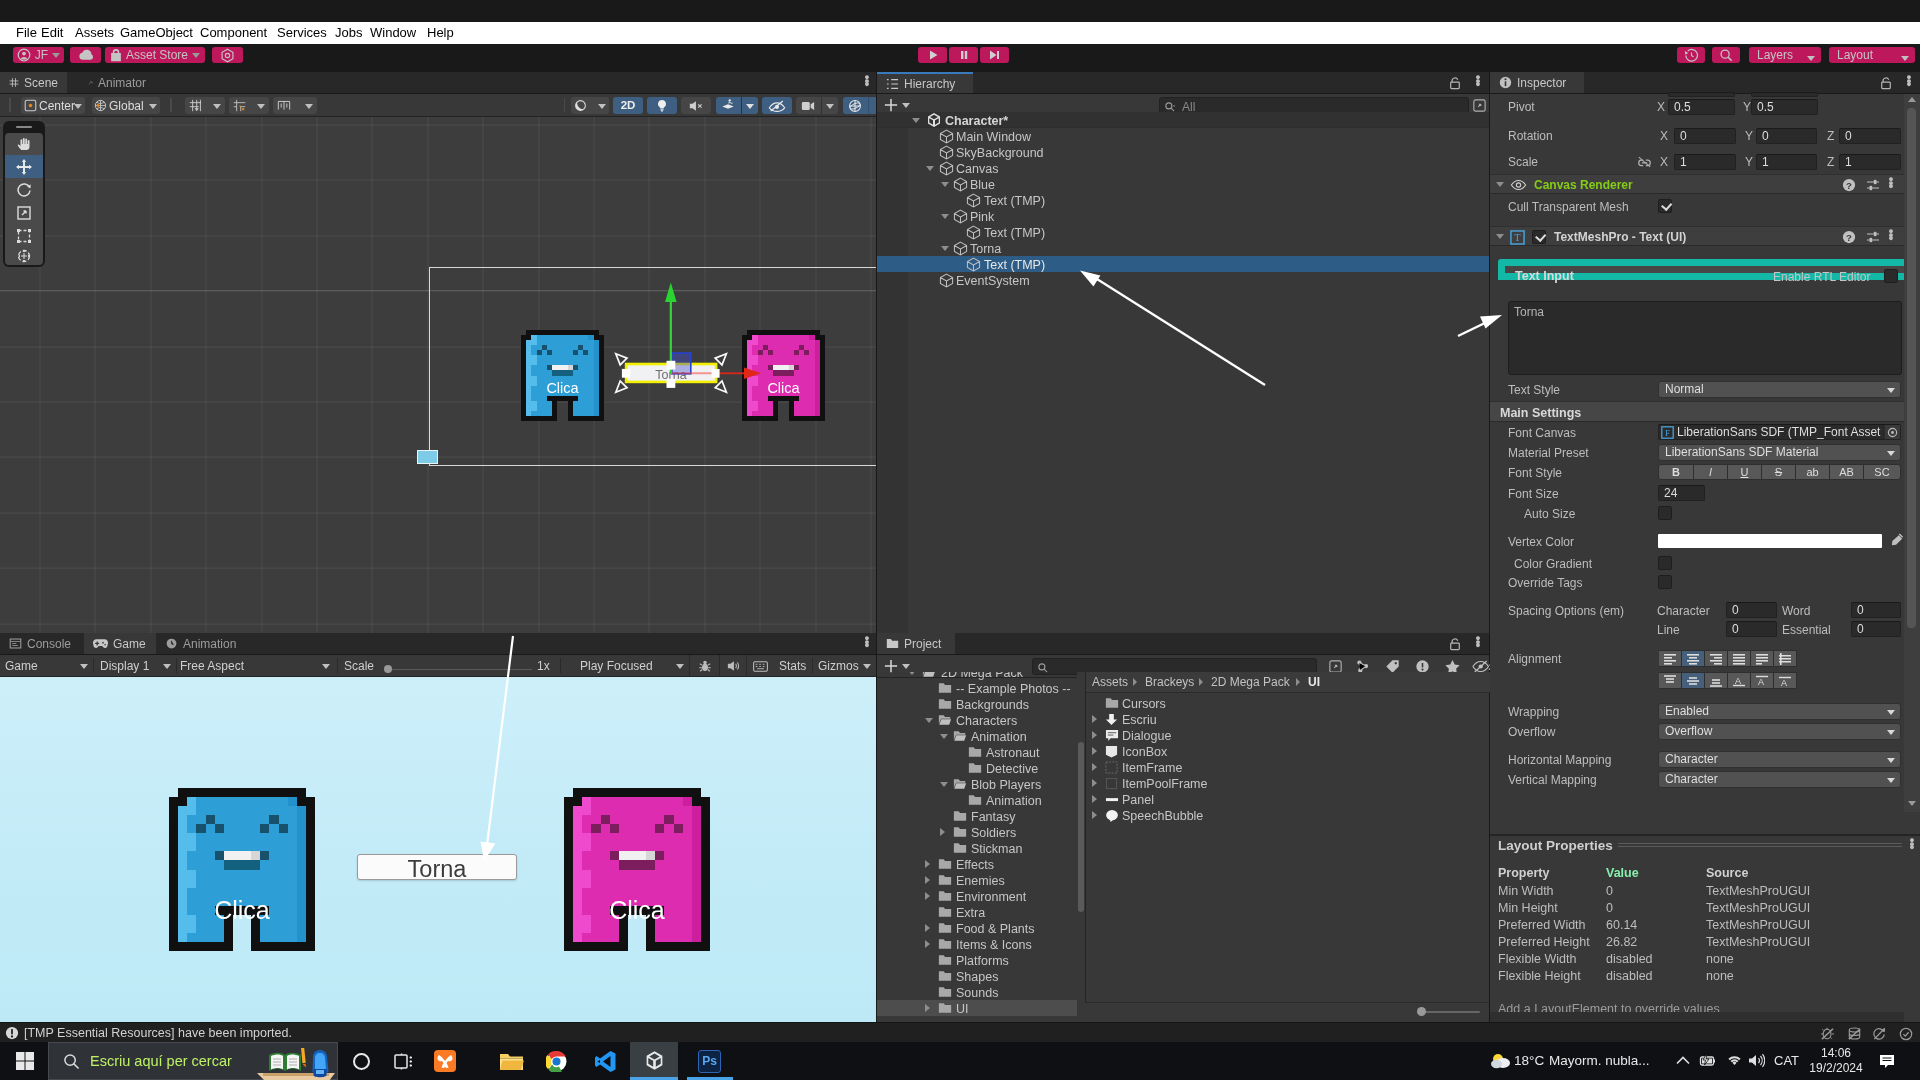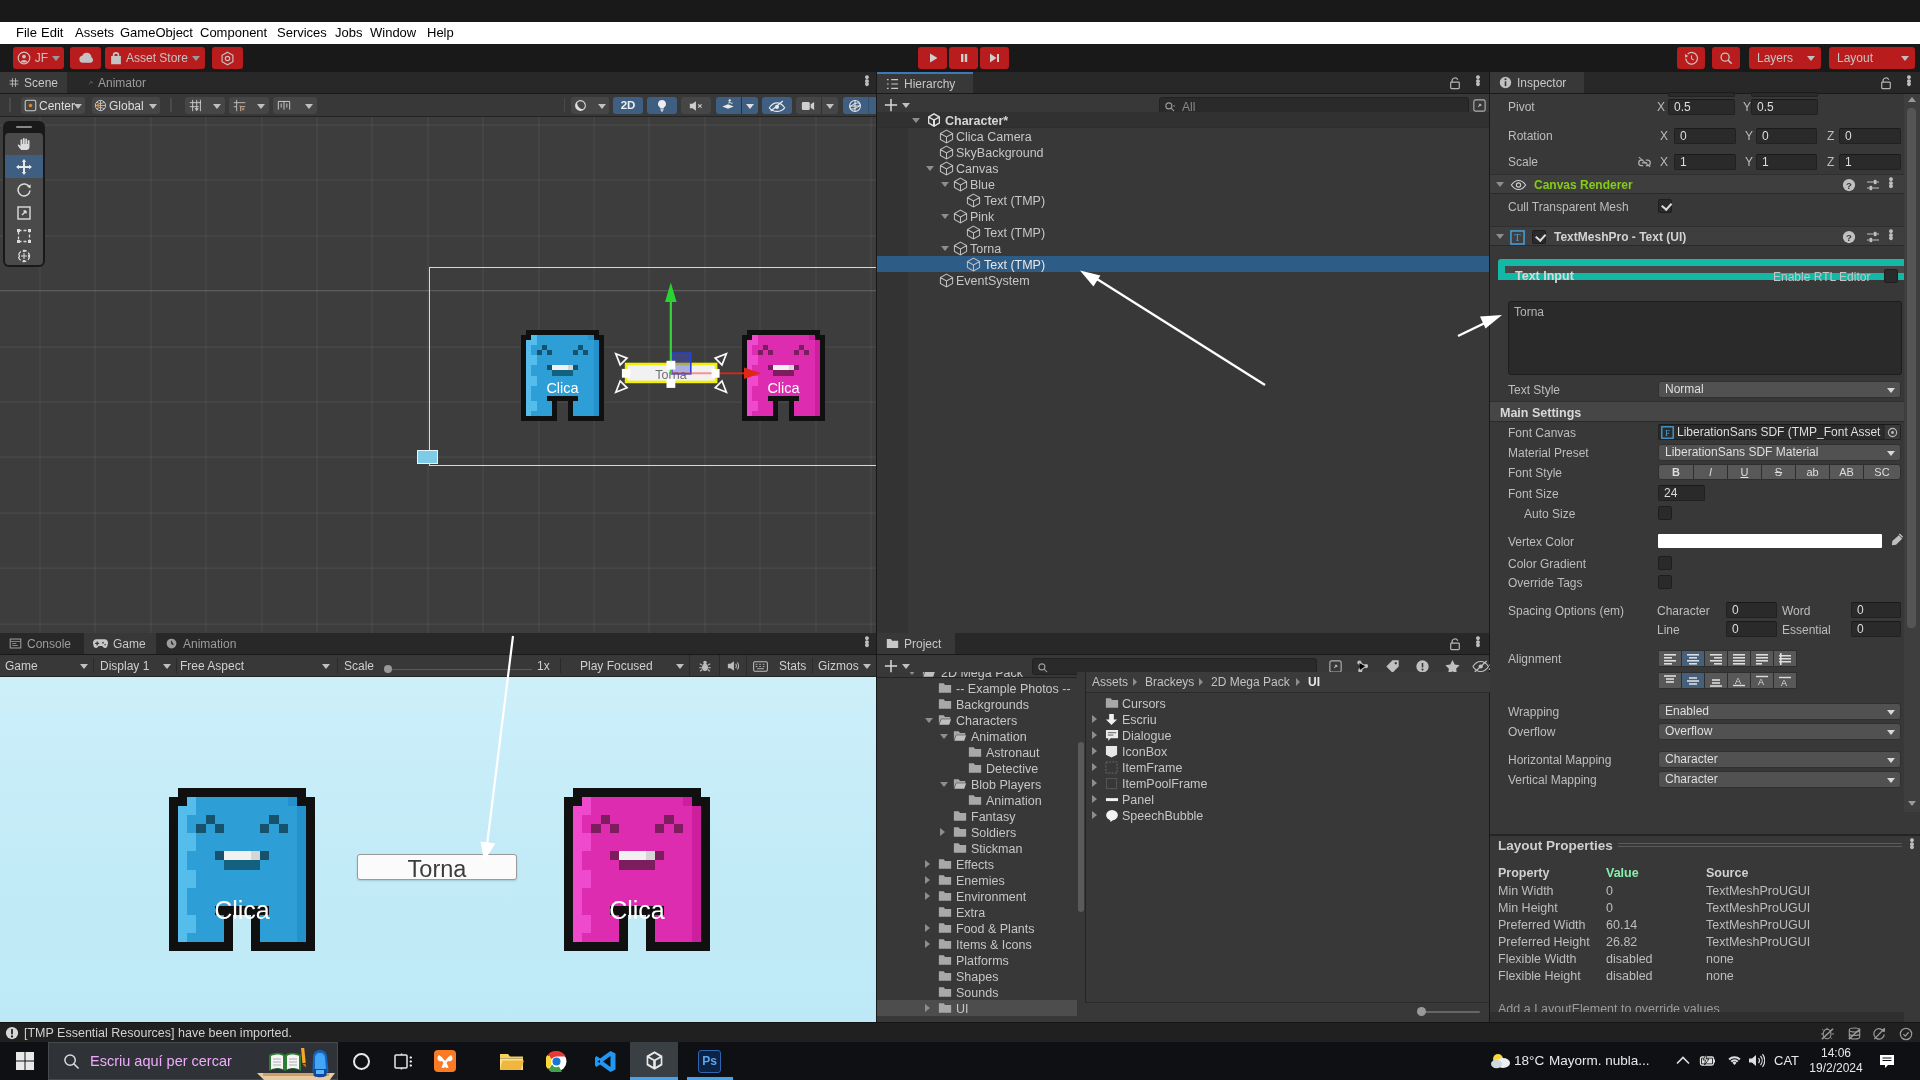--- a/index.html
+++ b/index.html
@@ -3,21 +3,21 @@
 <style>
 *{margin:0;padding:0;box-sizing:border-box}
 html,body{width:1920px;height:1080px;overflow:hidden;background:#191919;font-family:"Liberation Sans",sans-serif;font-size:12px;color:#c8c8c8}
 .abs{position:absolute}
 #stage{position:relative;width:1920px;height:1080px}
 
 #titlebar{left:0;top:0;width:1920px;height:22px;background:#fff;color:#111}
 #menubar{left:0;top:22px;width:1920px;height:22px;background:#fff;color:#111}
 .menuitem{top:3px;font-size:13px;color:#000}
 #maintb{left:0;top:44px;width:1920px;height:29px;background:#191919}
-.tbtn{position:absolute;top:3px;height:22px;background:#b91c1c;border-radius:3px;color:#c4c4c4;font-size:12px;display:flex;align-items:center;justify-content:center;gap:4px}
+.tbtn{position:absolute;top:3px;height:16px;background:#be185d;border-radius:3px;color:#c4c4c4;font-size:12px;display:flex;align-items:center;justify-content:center;gap:4px}
 
 .tabbar{background:#282828;border-bottom:1px solid #191919}
 .tab{position:absolute;top:0;height:100%;background:#383838;color:#c8c8c8;font-size:12px;display:flex;align-items:center;gap:5px;padding:0 9px}
 .tab.dim{background:transparent;color:#9c9c9c}
 .tbrow{background:#383838;border-bottom:1px solid #232323}
 .car{display:inline-block;width:0;height:0;border-left:4px solid transparent;border-right:4px solid transparent;border-top:5px solid #c0c0c0}
 .tri-r{display:inline-block;width:0;height:0;border-top:4px solid transparent;border-bottom:4px solid transparent;border-left:5px solid #8e8e8e}
 .tri-d{display:inline-block;width:0;height:0;border-left:4px solid transparent;border-right:4px solid transparent;border-top:5px solid #8e8e8e}
 .fld{position:absolute;background:#2a2a2a;border:1px solid #212121;border-top-color:#1a1a1a;border-radius:2px;color:#dedede;font-size:12px;line-height:13px;padding:1px 5px;height:16px}
 .dd{position:absolute;background:#515151;border:1px solid #303030;border-radius:3px;height:17px;color:#dfdfdf;font-size:12px;line-height:15px;padding:0 6px}
@@ -514,21 +514,21 @@
     <div class="abs" style="left:0;top:16px;width:31px;height:505px;background:#333"></div>
     <div class="abs" style="left:0;top:0px;width:612px;height:16px;background:#313131;border-bottom:1px solid #2e2e2e"></div>
     <span class="tri-d" style="position:absolute;left:35px;top:6px"></span>
     <svg class="abs" style="left:49px;top:0px" width="16" height="16" viewBox="0 0 24 24">
           <path fill="#e0e0e0" d="M12 1.5 21 6.7v10.6L12 22.5 3 17.3V6.7zM6.1 7.4 12 10.8l5.9-3.4L12 4zM4.9 9.2v6.6l5.6 3.2v-6.6zm14.2 0-5.6 3.2v6.6l5.6-3.2z"></path>
         </svg>
     <span class="abs" style="left:68px;top:2px;font-weight:bold;color:#d6d6d6;font-size:12.5px">Character*</span>
     <svg class="abs" style="left:62px;top:17px" width="15" height="15" viewBox="0 0 16 16">
           <path fill="none" stroke="#bfbfbf" stroke-width="1.1" d="M8 1.2 14.5 4.8v6.4L8 14.8 1.5 11.2V4.8zM1.7 5 8 8.4 14.3 5M8 8.4v6.2"></path>
         </svg>
-    <span class="abs" style="left:79px;top:18px;color:#c6c6c6;font-size:12.5px">Clica Camera</span>
+    <span class="abs" style="left:79px;top:18px;color:#c6c6c6;font-size:12.5px">Main Window</span>
     <svg class="abs" style="left:62px;top:33px" width="15" height="15" viewBox="0 0 16 16">
           <path fill="none" stroke="#bfbfbf" stroke-width="1.1" d="M8 1.2 14.5 4.8v6.4L8 14.8 1.5 11.2V4.8zM1.7 5 8 8.4 14.3 5M8 8.4v6.2"></path>
         </svg>
     <span class="abs" style="left:79px;top:34px;color:#c6c6c6;font-size:12.5px">SkyBackground</span>
     <span class="tri-d" style="position:absolute;left:49px;top:54px"></span>
     <svg class="abs" style="left:62px;top:49px" width="15" height="15" viewBox="0 0 16 16">
           <path fill="none" stroke="#bfbfbf" stroke-width="1.1" d="M8 1.2 14.5 4.8v6.4L8 14.8 1.5 11.2V4.8zM1.7 5 8 8.4 14.3 5M8 8.4v6.2"></path>
         </svg>
     <span class="abs" style="left:79px;top:50px;color:#c6c6c6;font-size:12.5px">Canvas</span>
     <span class="tri-d" style="position:absolute;left:64px;top:70px"></span>
@@ -904,21 +904,21 @@
   <span class="lbl" style="left:18px;top:415px">Font Size</span>
   <div class="fld" style="left:168px;top:413px;width:47px">24</div>
   <span class="lbl" style="left:34px;top:435px">Auto Size</span>
   <div class="cb" style="left:168px;top:434px"></div>
   <span class="lbl" style="left:18px;top:463px">Vertex Color</span>
   <div class="abs" style="left:168px;top:462px;width:224px;height:14px;background:#fff;border-radius:1px"></div>
   <svg class="abs" style="left:400px;top:461px" width="14" height="15" viewBox="0 0 15 16">
         <path fill="#c0c0c0" d="M9.5 2.5 13 6l-6.5 6.5L2 13l.5-4.5z"></path>
         <path stroke="#c0c0c0" stroke-width="1.5" d="m10 1 3.5 3.5"></path>
       </svg>
-  <span class="lbl" style="left:18px;top:485px">Color Gradient</span>
+  <span class="lbl" style="left:24px;top:485px">Color Gradient</span>
   <div class="cb" style="left:168px;top:484px"></div>
   <span class="lbl" style="left:18px;top:504px">Override Tags</span>
   <div class="cb" style="left:168px;top:503px"></div>
   <span class="lbl" style="left:18px;top:532px">Spacing Options (em)</span>
   <span class="lbl" style="left:167px;top:532px">Character</span>
       <div class="fld" style="left:236px;top:530px;width:51px">0</div>
   <span class="lbl" style="left:292px;top:532px">Word</span>
       <div class="fld" style="left:361px;top:530px;width:50px">0</div>
   <span class="lbl" style="left:167px;top:551px">Line</span>
       <div class="fld" style="left:236px;top:549px;width:51px">0</div>
@@ -1084,21 +1084,21 @@
 </div>
 <div class="abs" id="taskbar" style="left:0;top:1042px;width:1920px;height:38px;background:#0e1013">
   <svg class="abs" style="left:16px;top:10px" width="18" height="18" viewBox="0 0 18 18">
         <path fill="#e8e8e8" d="M0 0h8.5v8.5H0zM9.5 0H18v8.5H9.5zM0 9.5h8.5V18H0zM9.5 9.5H18V18H9.5z"></path>
       </svg>
   <div class="abs" style="left:48px;top:0;width:290px;height:38px;background:#2f3337;border:1px solid #46494d">
     <svg class="abs" style="left:14px;top:10px" width="17" height="17" viewBox="0 0 18 18">
           <circle cx="7.5" cy="7.5" r="5.5" fill="none" stroke="#dadada" stroke-width="1.6"></circle>
           <path stroke="#dadada" stroke-width="1.6" d="m11.5 11.5 5 5"></path>
         </svg>
-    <span class="abs" style="left:41px;top:10px;color:#f0abfc;font-size:14.5px">Escriu aquí per cercar</span>
+    <span class="abs" style="left:41px;top:10px;color:#bef264;font-size:14.5px">Escriu aquí per cercar</span>
     <svg class="abs" style="left:206px;top:2px" width="82" height="36" viewBox="0 0 82 36">
       <path fill="#e8c9a0" d="M2 28h78l-6 8H10z"></path>
       <path fill="#caa06a" d="M8 28h66v3H8z"></path>
       <g>
             <path fill="#2e7d32" d="M14 10c6-3 12-3 16 0v16c-4-3-10-3-16 0z"></path>
             <path fill="#f5f5f5" d="M16 11c4.5-2 9-2 12 0v13.5c-3-2-7.5-2-12 0z"></path>
             <path fill="#2e7d32" d="M30 10c4-3 10-3 16 0v16c-6-3-12-3-16 0z"></path>
             <path fill="#f5f5f5" d="M32 11c3-2 7.5-2 12 0v13.5c-3-2-9-2-12 0z"></path>
             <path stroke="#9e9e9e" stroke-width=".8" d="M18 14h8M18 17h8M18 20h8M34 14h8M34 17h8M34 20h8"></path>
           </g>

